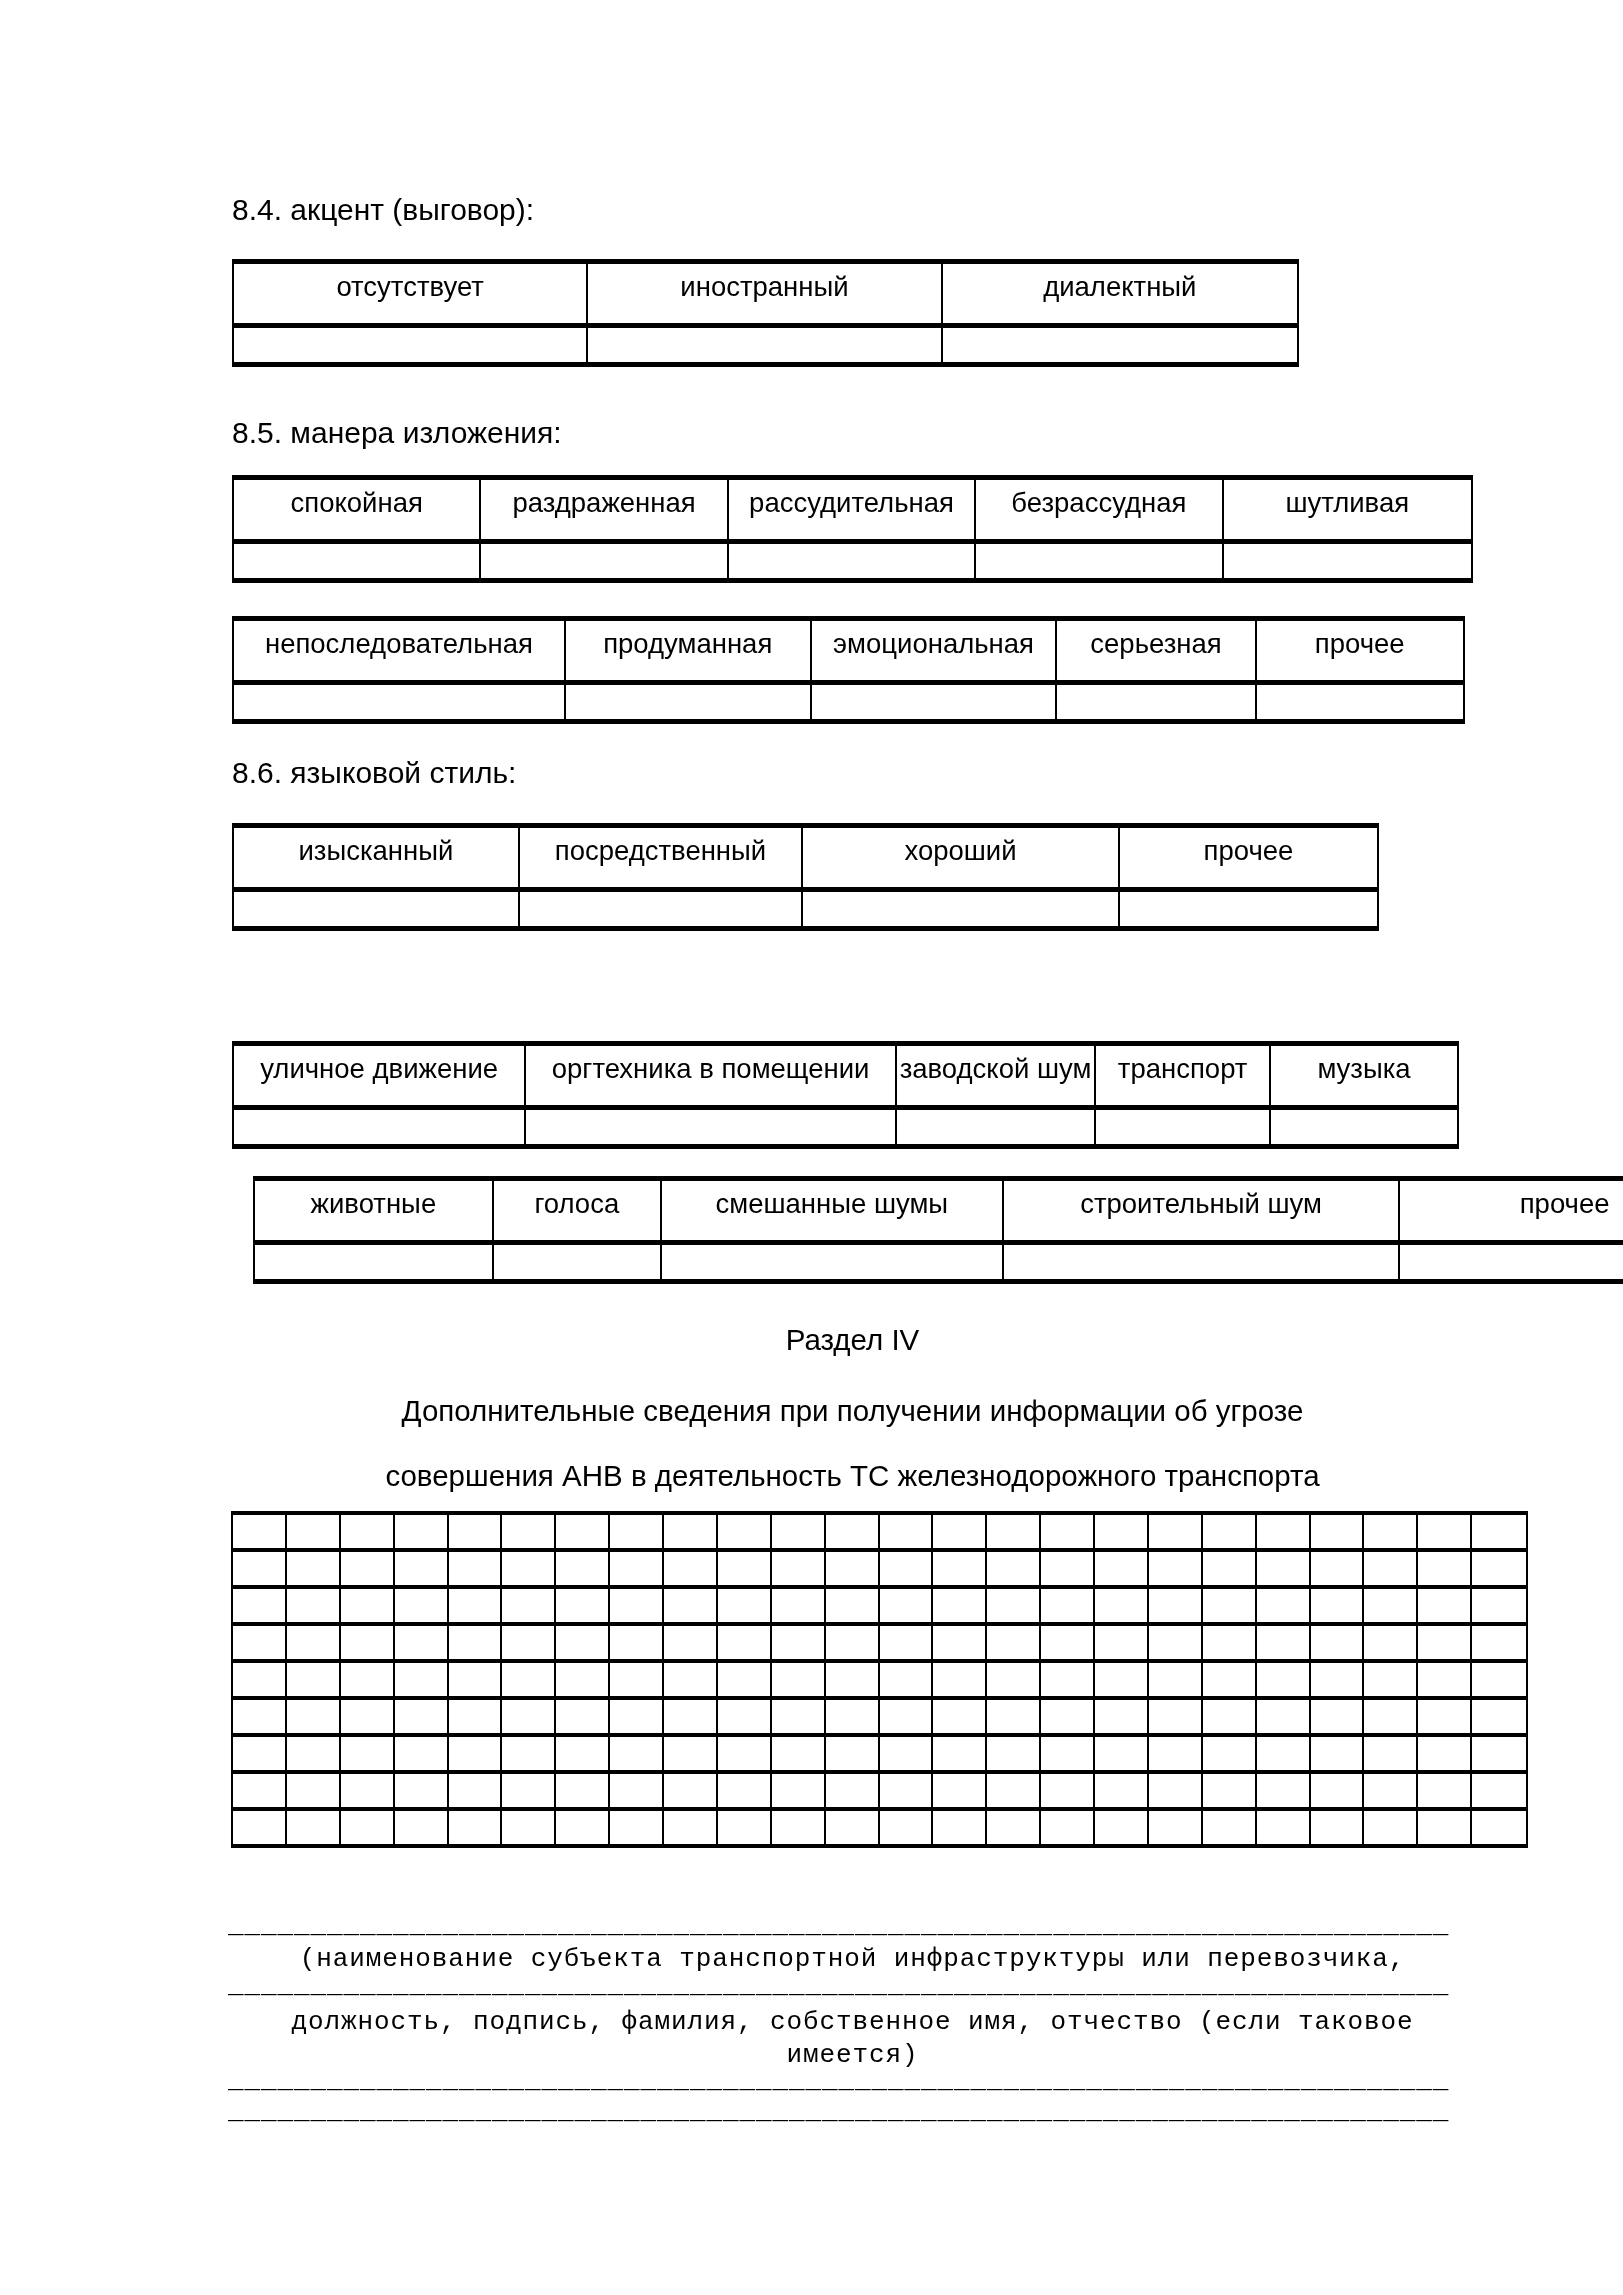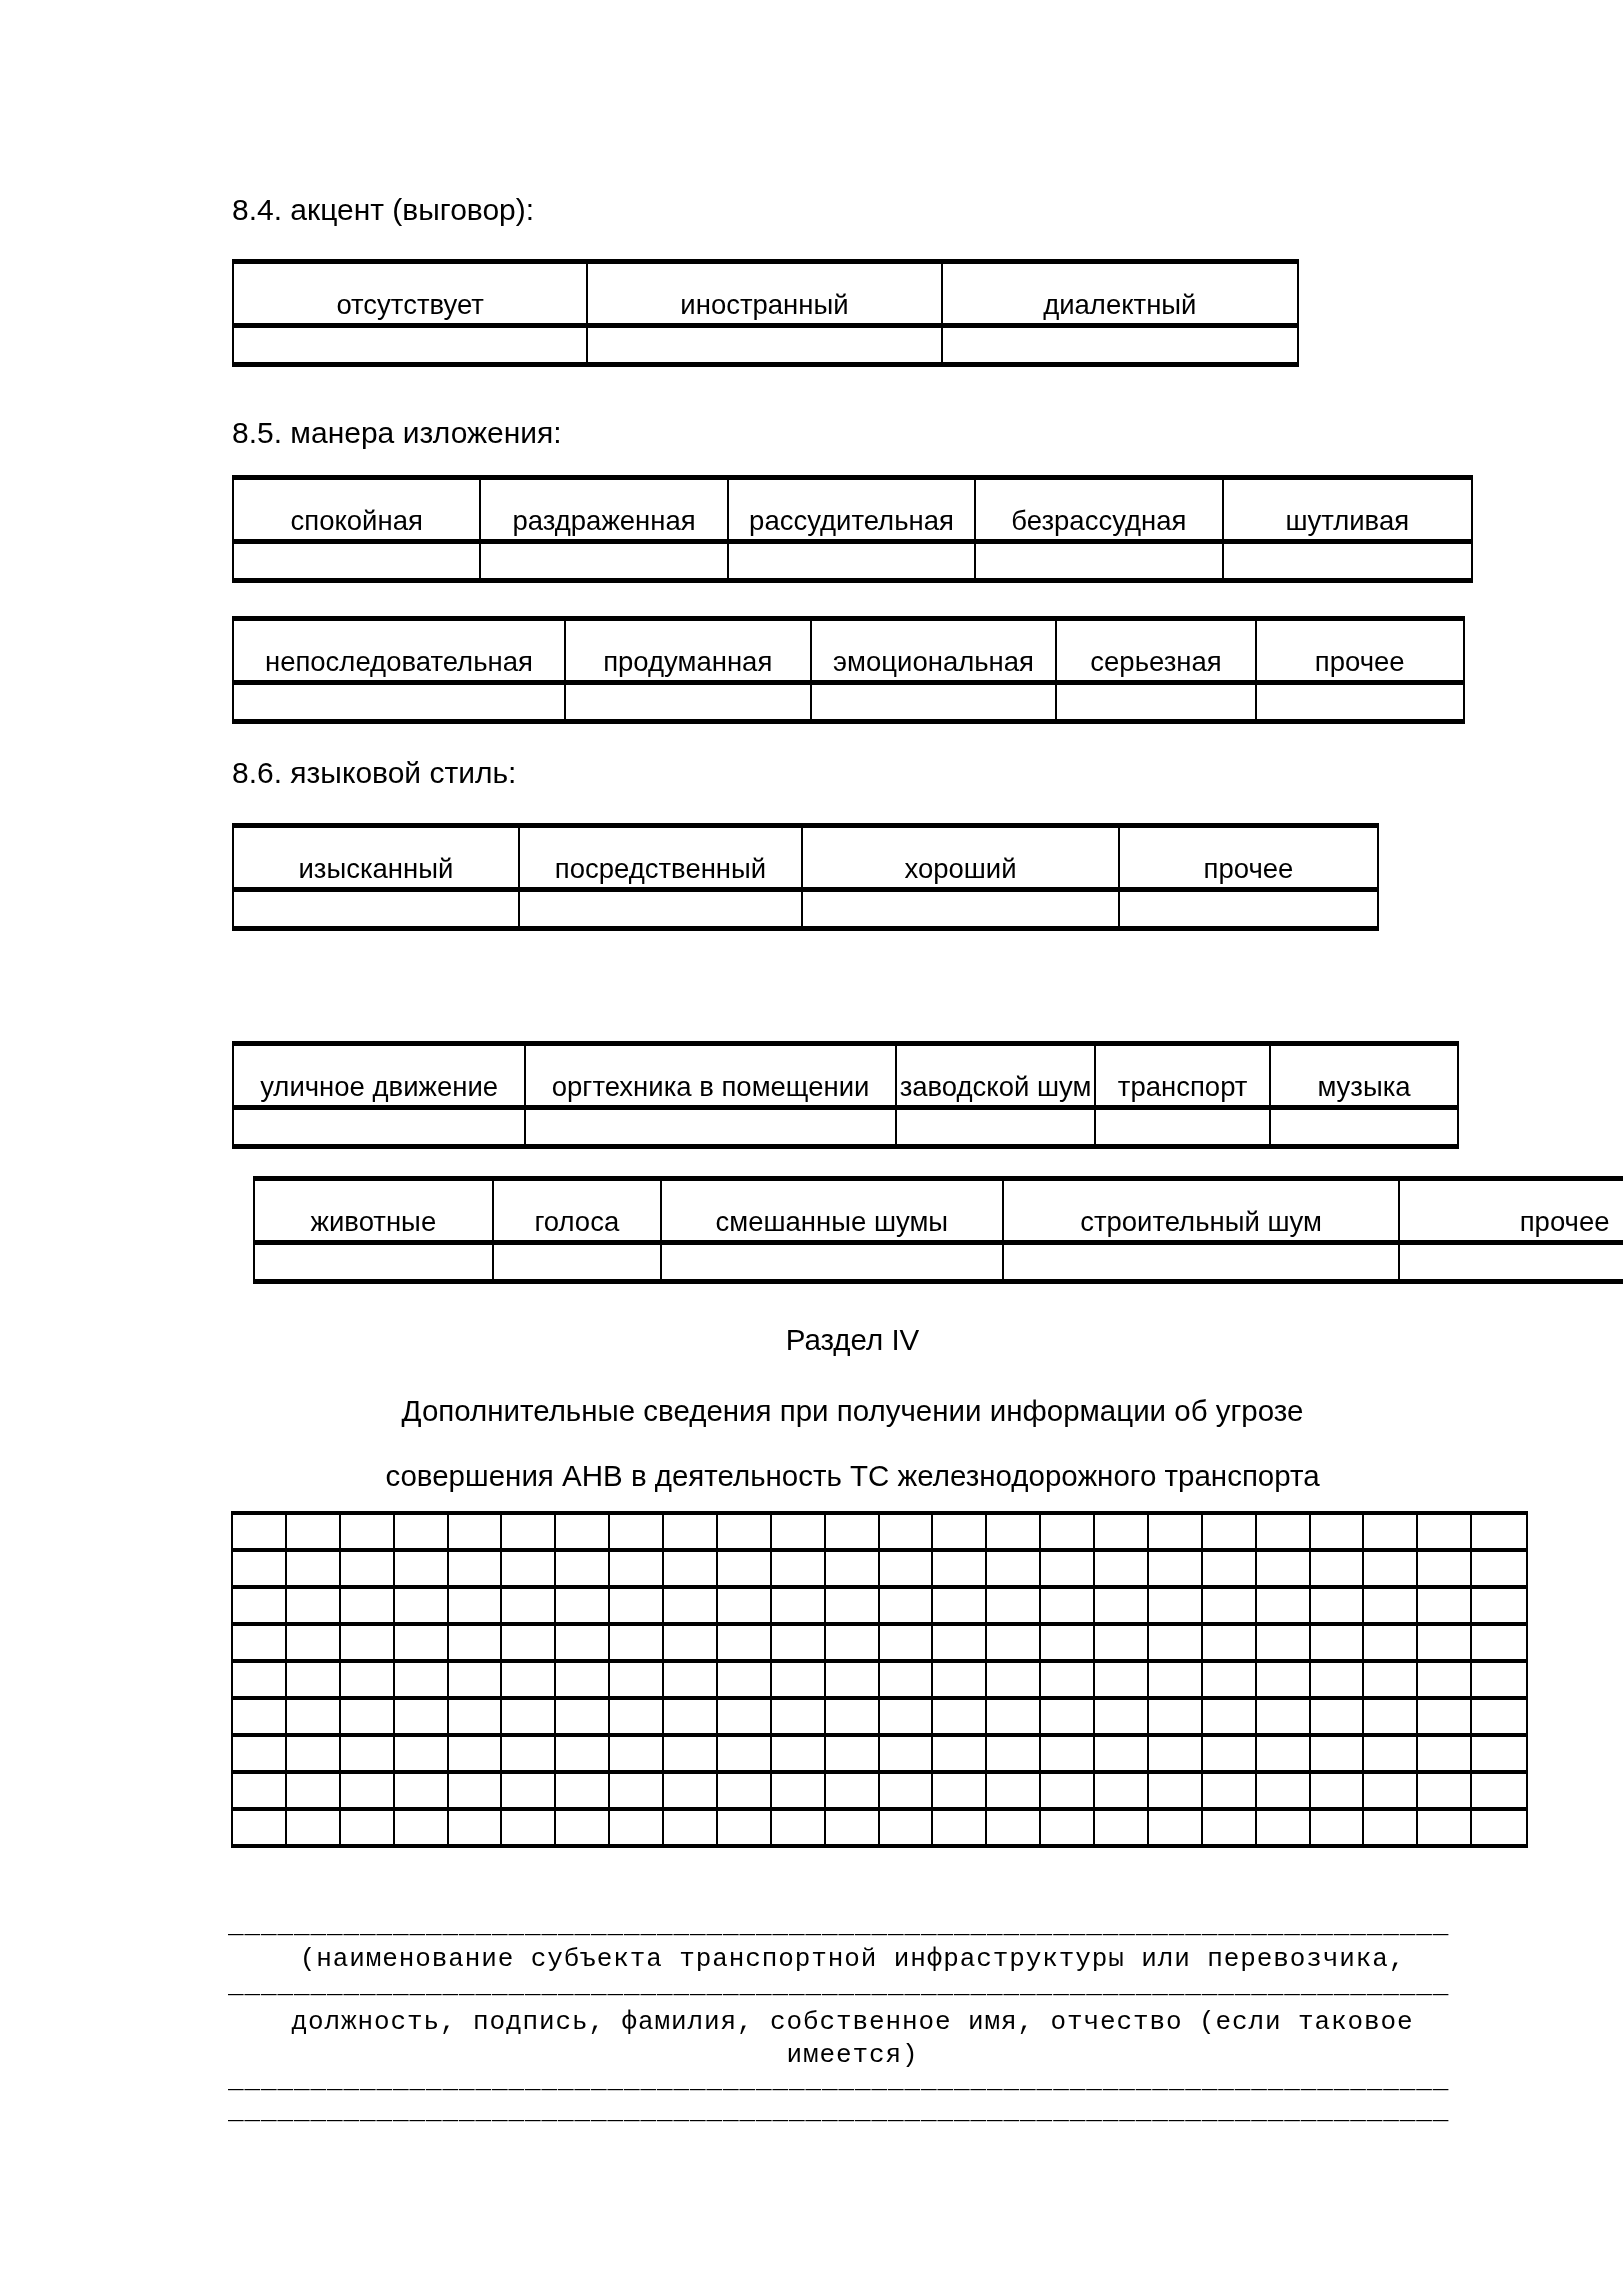--- a/index.html
+++ b/index.html
@@ -37,21 +37,21 @@
     display:flex;
     height:34px;
     border-bottom:5.2px solid #000;
   }
   .cell{
     box-sizing:border-box;
     border-right:2.6px solid #000;
     display:flex;
     align-items:flex-end;
     justify-content:center;
-    padding-bottom:2px;
+    padding-bottom:20px;
     font-size:27.5px;
     white-space:nowrap;
     overflow:hidden;
   }
   .cell:last-child{border-right:none;}
   .t84 .cell{width:33.334%;}
   .t85a .cell{width:20%;}
   .t85b .cell:nth-child(1){width:27%;}
   .t85b .cell:nth-child(2){width:20%;}
   .t85b .cell:nth-child(3){width:20%;}

